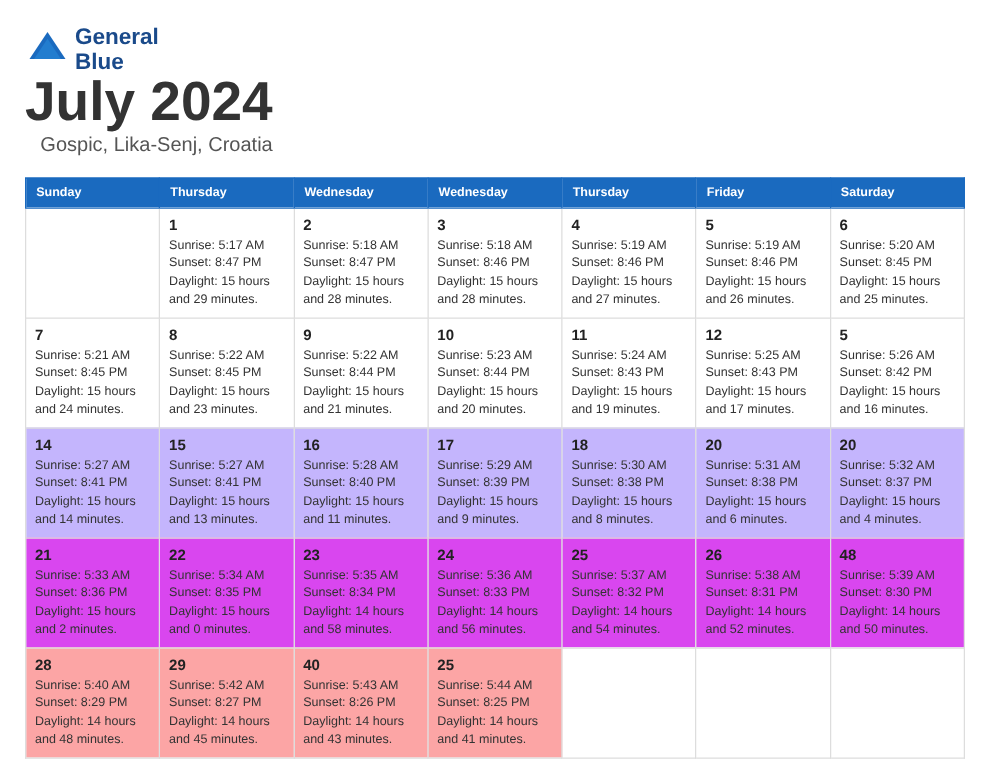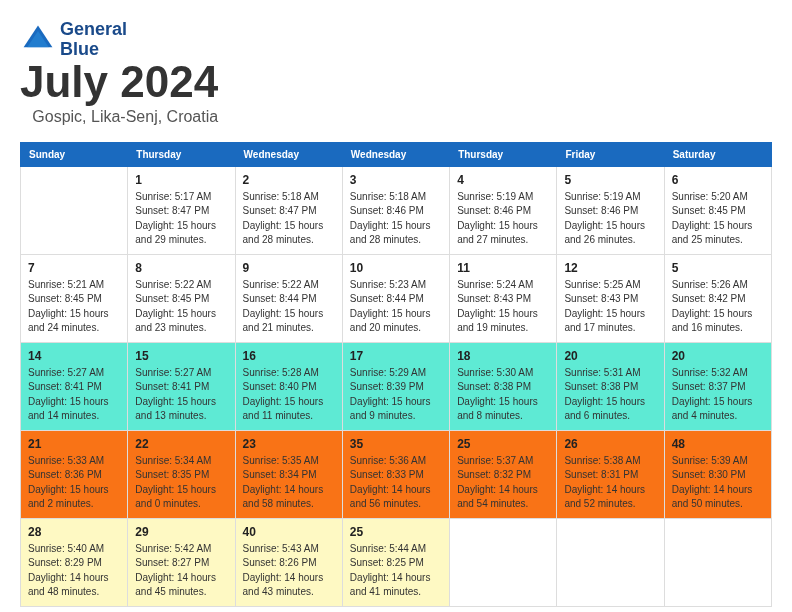--- a/index.html
+++ b/index.html
@@ -81,23 +81,23 @@
       display: block;
       margin-bottom: 3px;
     }
     .day-info {
       font-size: 10px;
       color: #333;
       line-height: 1.45;
     }
     .empty-cell { background: #fff !important; }
     .calendar tr:nth-child(2) td { background: #fff; }
-    .calendar tr:nth-child(3) td { background: #5eead4; }
-    .calendar tr:nth-child(4) td { background: #f97316; }
-    .calendar tr:nth-child(5) td { background: #fef9c3; }
+    .calendar tr:nth-child(3) td { background: #c4b5fd; }
+    .calendar tr:nth-child(4) td { background: #d946ef; }
+    .calendar tr:nth-child(5) td { background: #fca5a5; }
     .calendar tr:nth-child(6) td { background: #fff; }
     .calendar tr:nth-child(7) td { background: #f5f5f5; }
   </style>
 </head>
 <body>
 
 <div class="header">
   <div class="logo">
     <svg class="logo-icon" viewBox="0 0 40 40">
       <polygon points="20,4 36,28 4,28" fill="#1a6abf"></polygon>
@@ -221,21 +221,21 @@
         </td>
         <td>
           <span class="day-number">22</span>
           <div class="day-info">Sunrise: 5:34 AM<br>Sunset: 8:35 PM<br>Daylight: 15 hours<br>and 0 minutes.</div>
         </td>
         <td>
           <span class="day-number">23</span>
           <div class="day-info">Sunrise: 5:35 AM<br>Sunset: 8:34 PM<br>Daylight: 14 hours<br>and 58 minutes.</div>
         </td>
         <td>
-          <span class="day-number">35</span>
+          <span class="day-number">24</span>
           <div class="day-info">Sunrise: 5:36 AM<br>Sunset: 8:33 PM<br>Daylight: 14 hours<br>and 56 minutes.</div>
         </td>
         <td>
           <span class="day-number">25</span>
           <div class="day-info">Sunrise: 5:37 AM<br>Sunset: 8:32 PM<br>Daylight: 14 hours<br>and 54 minutes.</div>
         </td>
         <td>
           <span class="day-number">26</span>
           <div class="day-info">Sunrise: 5:38 AM<br>Sunset: 8:31 PM<br>Daylight: 14 hours<br>and 52 minutes.</div>
         </td>

